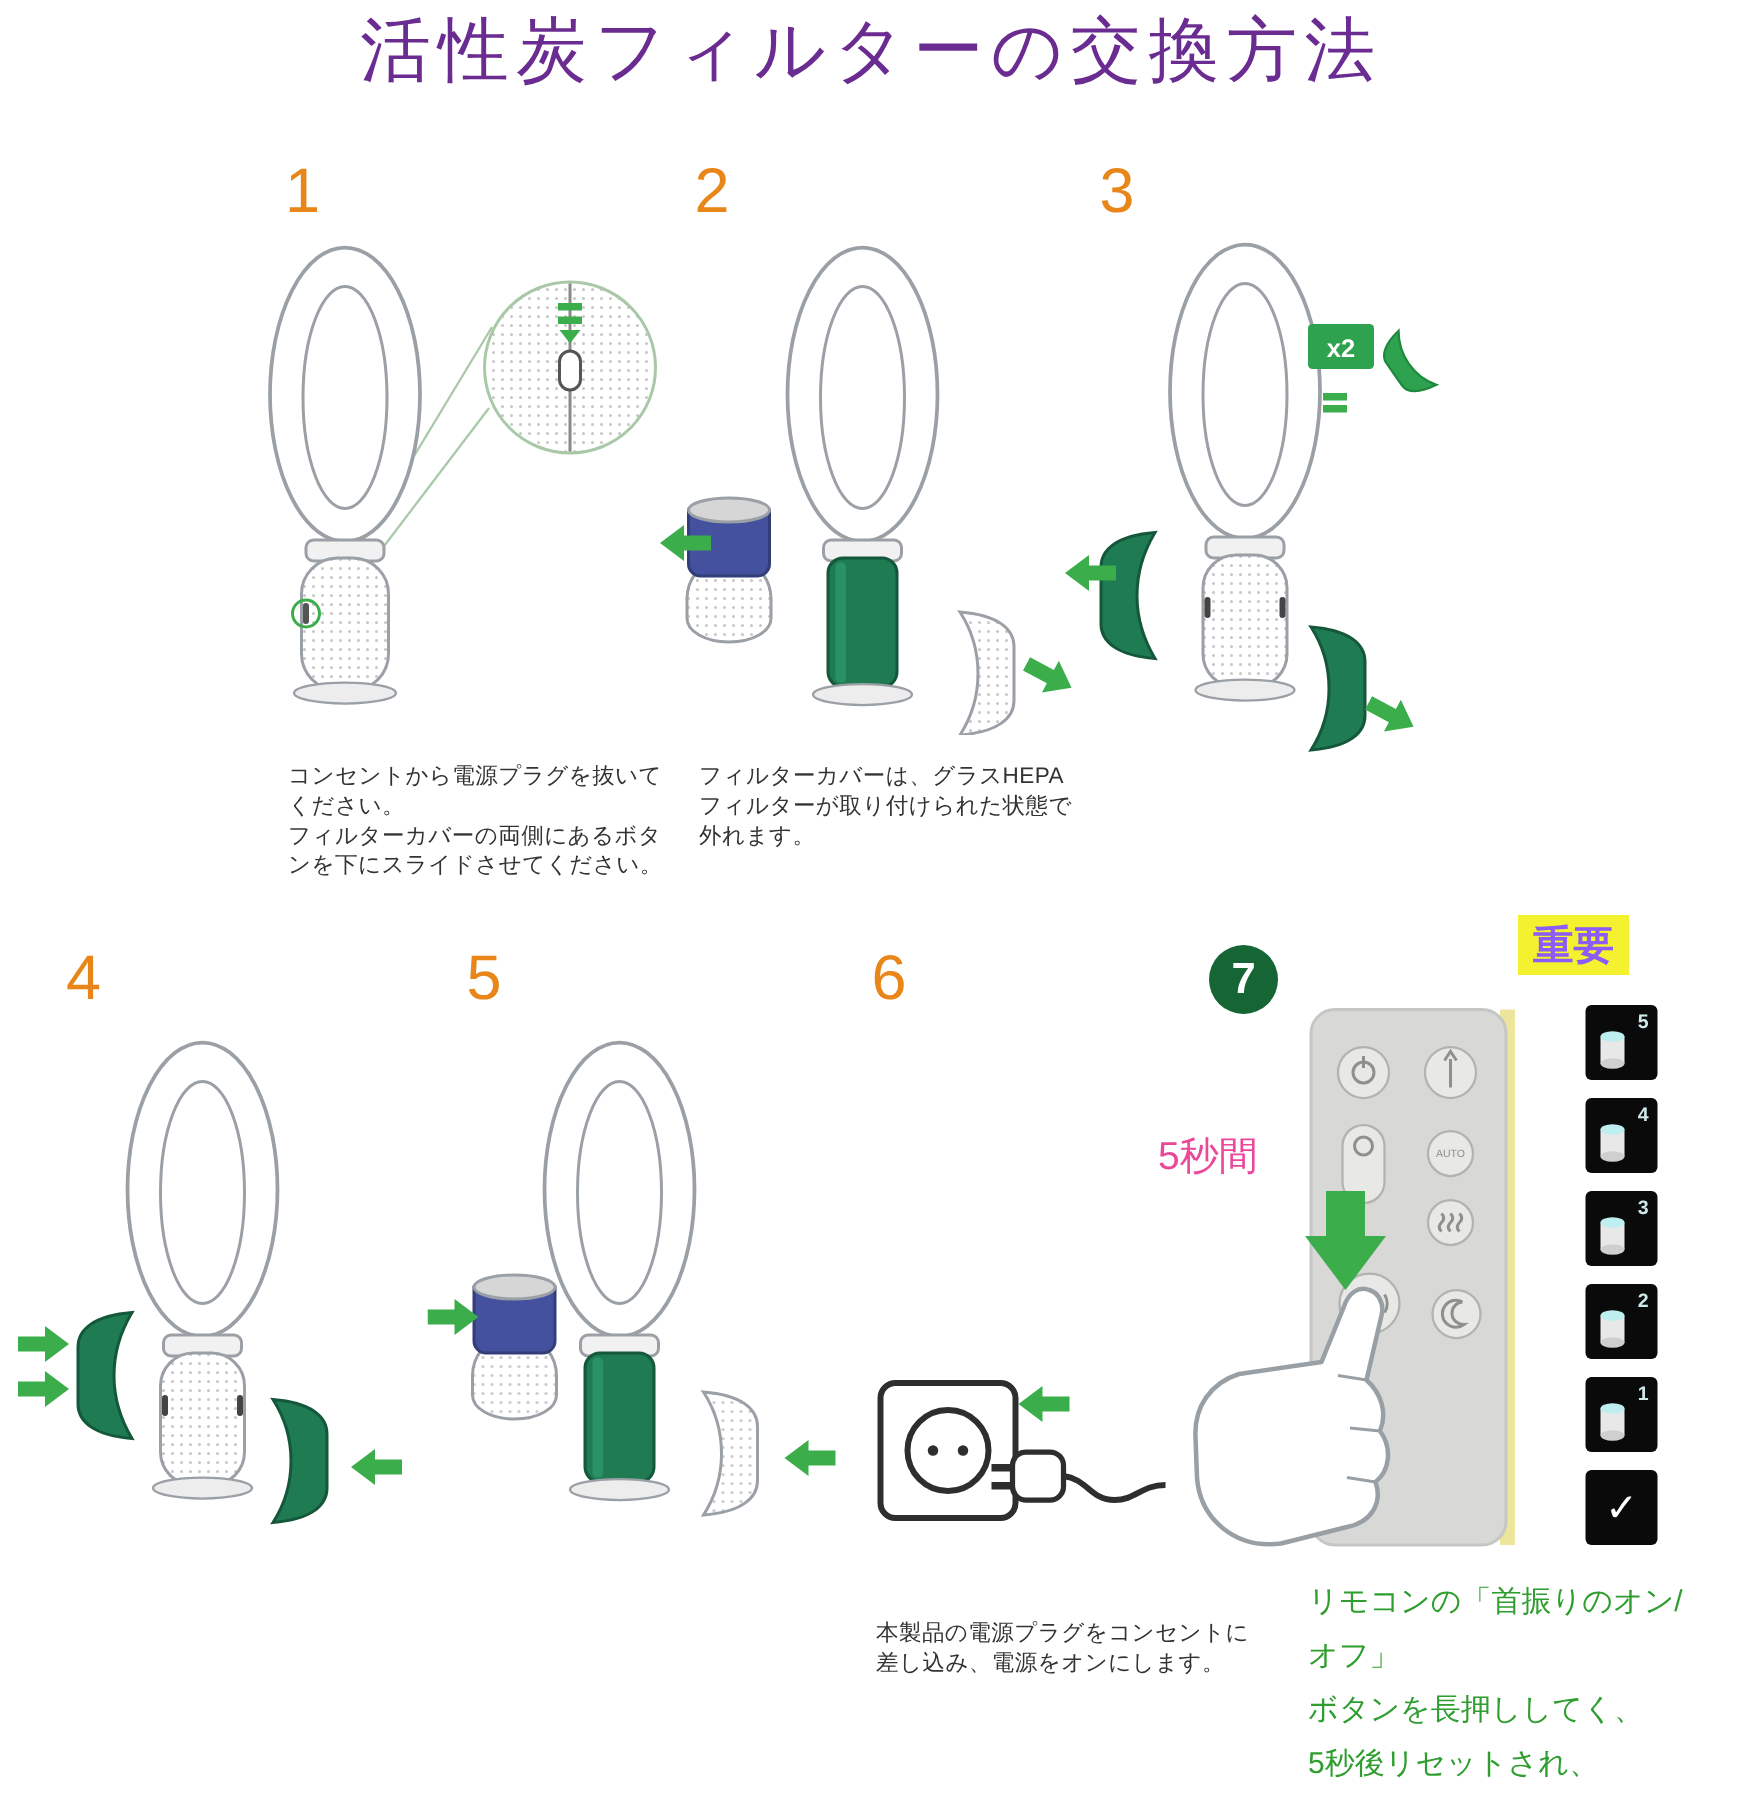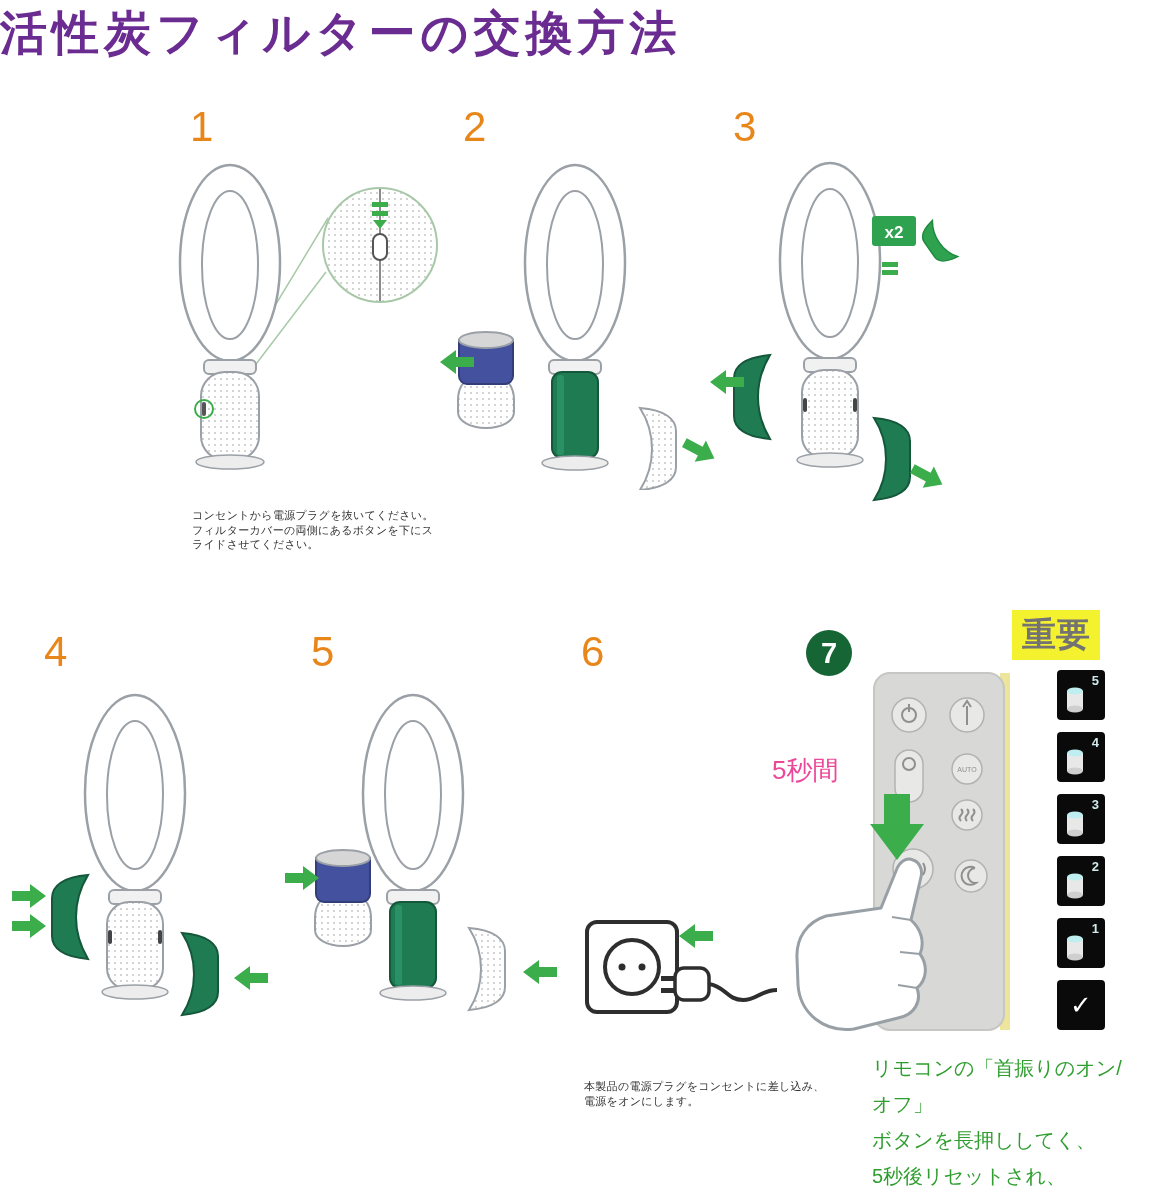--- a/index.html
+++ b/index.html
@@ -1,23 +1,23 @@
 <!DOCTYPE html>
 <html><head>
 <meta charset="utf-8">
 <style>
   * { margin:0; padding:0; box-sizing:border-box; }
   html,body { background:#ffffff; }
   body { font-family:"Liberation Sans","DejaVu Sans",sans-serif; }
   #canvas { position:relative; width:1162px; height:1200px; margin:0 auto; background:#ffffff; overflow:hidden; }
   .abs { position:absolute; }
-  .title { top:2px; left:0; width:100%; font-size:47px; font-weight:700; color:#6B2C91; letter-spacing:5px; }
+  .title { top:2px; left:0; width:100%; text-align:center; font-size:47px; font-weight:400; color:#6B2C91; letter-spacing:5px; }
   .step-num { font-size:42px; color:#E8861A; }
-  .step-text { font-size:11px; line-height:1.32; color:#333333; white-space:pre-line; letter-spacing:0.3px; }
-  .badge-important { background:#F4F12F; color:#737373; font-size:34px; font-weight:700; padding:2px 10px; }
+  .step-text { font-size:15px; line-height:1.32; color:#333333; white-space:pre-line; letter-spacing:0.3px; }
+  .badge-important { background:#F4F12F; color:#8b5cf6; font-size:27px; font-weight:700; padding:2px 10px; }
   .step7-circle { width:46px; height:46px; border-radius:50%; background:#166534; color:#ffffff; font-size:29px; font-weight:700; display:flex; align-items:center; justify-content:center; }
   .duration { font-size:26px; color:#ec4899; }
   .footer-note { font-size:20px; color:#2F9E2F; line-height:36px; white-space:pre-line; }
   .countdown { display:flex; flex-direction:column; gap:12px; }
   .cd-tile { position:relative; width:48px; height:50px; background:#0a0a0a; border-radius:4px; }
   .cd-num { position:absolute; top:3px; right:6px; font-size:13px; font-weight:700; color:#cfe9ea; }
   .cd-cyl { position:absolute; left:7px; bottom:5px; }
   .cd-check { position:absolute; inset:0; display:flex; align-items:center; justify-content:center; color:#ffffff; font-size:26px; font-weight:700; }
 </style>
 </head>
@@ -82,20 +82,21 @@
       <path d="M8,52 c-4,5 -6,11 -6,17 v13 c0,9 12,16 28,16 s28,-7 28,-16 v-13 c0,-6 -2,-12 -6,-17 z" fill="url(#dots2)" stroke="#9aa0a6" stroke-width="2"></path>
       <path d="M3,10 v36 a8,8 0 0 0 8,8 h38 a8,8 0 0 0 8,-8 v-36 z" fill="#44519E" stroke="#333e78" stroke-width="2"></path>
       <ellipse cx="30" cy="10" rx="27" ry="8" fill="#d6d6d6" stroke="#9aa0a6" stroke-width="2"></ellipse>
     </g>
     <path d="M0,12 L16,0 L16,7 L34,7 L34,17 L16,17 L16,24 Z" fill="#3BAE4B" transform="translate(0,190)"></path>
     <g transform="translate(198,246)">
       <path d="M2,2 C27,4 38,13 38,25 L38,61 C38,73 27,82 2,84 C11,70 14,57 14,43 C14,29 11,16 2,2 Z" fill="url(#dots2)" stroke="#9aa0a6" stroke-width="2"></path>
     </g>
     <path d="M34,12 L18,0 L18,7 L0,7 L0,17 L18,17 L18,24 Z" fill="#3BAE4B" transform="translate(250,272) rotate(28)"></path>
   </svg>
+  <div class="abs step-text" style="left:466px;top:508px;width:250px">フィルターカバーは、グラスHEPAフィルターが取り付けられた状態で外れます。</div>
 
   <div class="abs step-num" style="left:733px;top:103px">3</div>
   <svg class="abs" style="left:710px;top:158px" width="300" height="347" viewBox="0 0 300 347">
     <defs>
       <pattern id="dots3" width="6" height="6" patternUnits="userSpaceOnUse">
         <rect width="6" height="6" fill="#ffffff"></rect>
         <circle cx="3" cy="3" r="1" fill="#c6c6c6"></circle>
       </pattern>
     </defs>
     <g>

